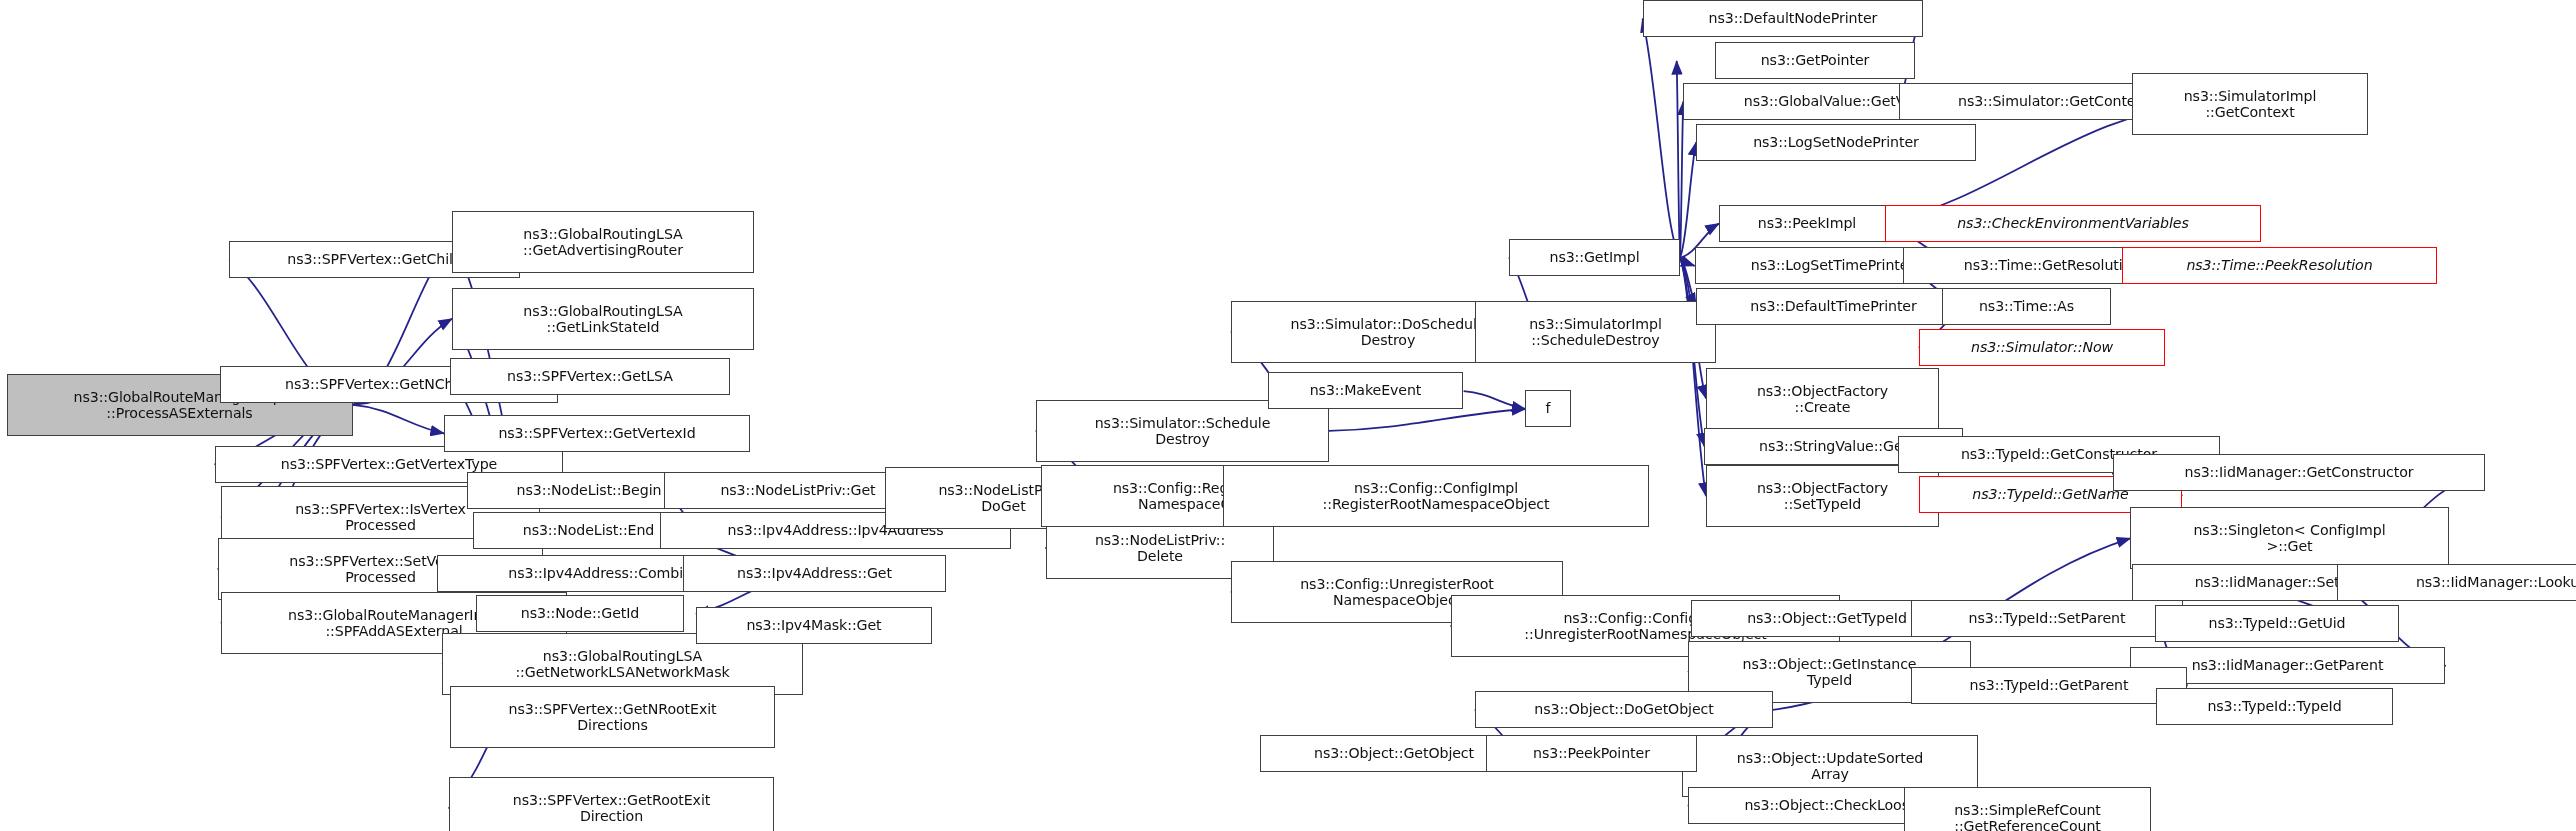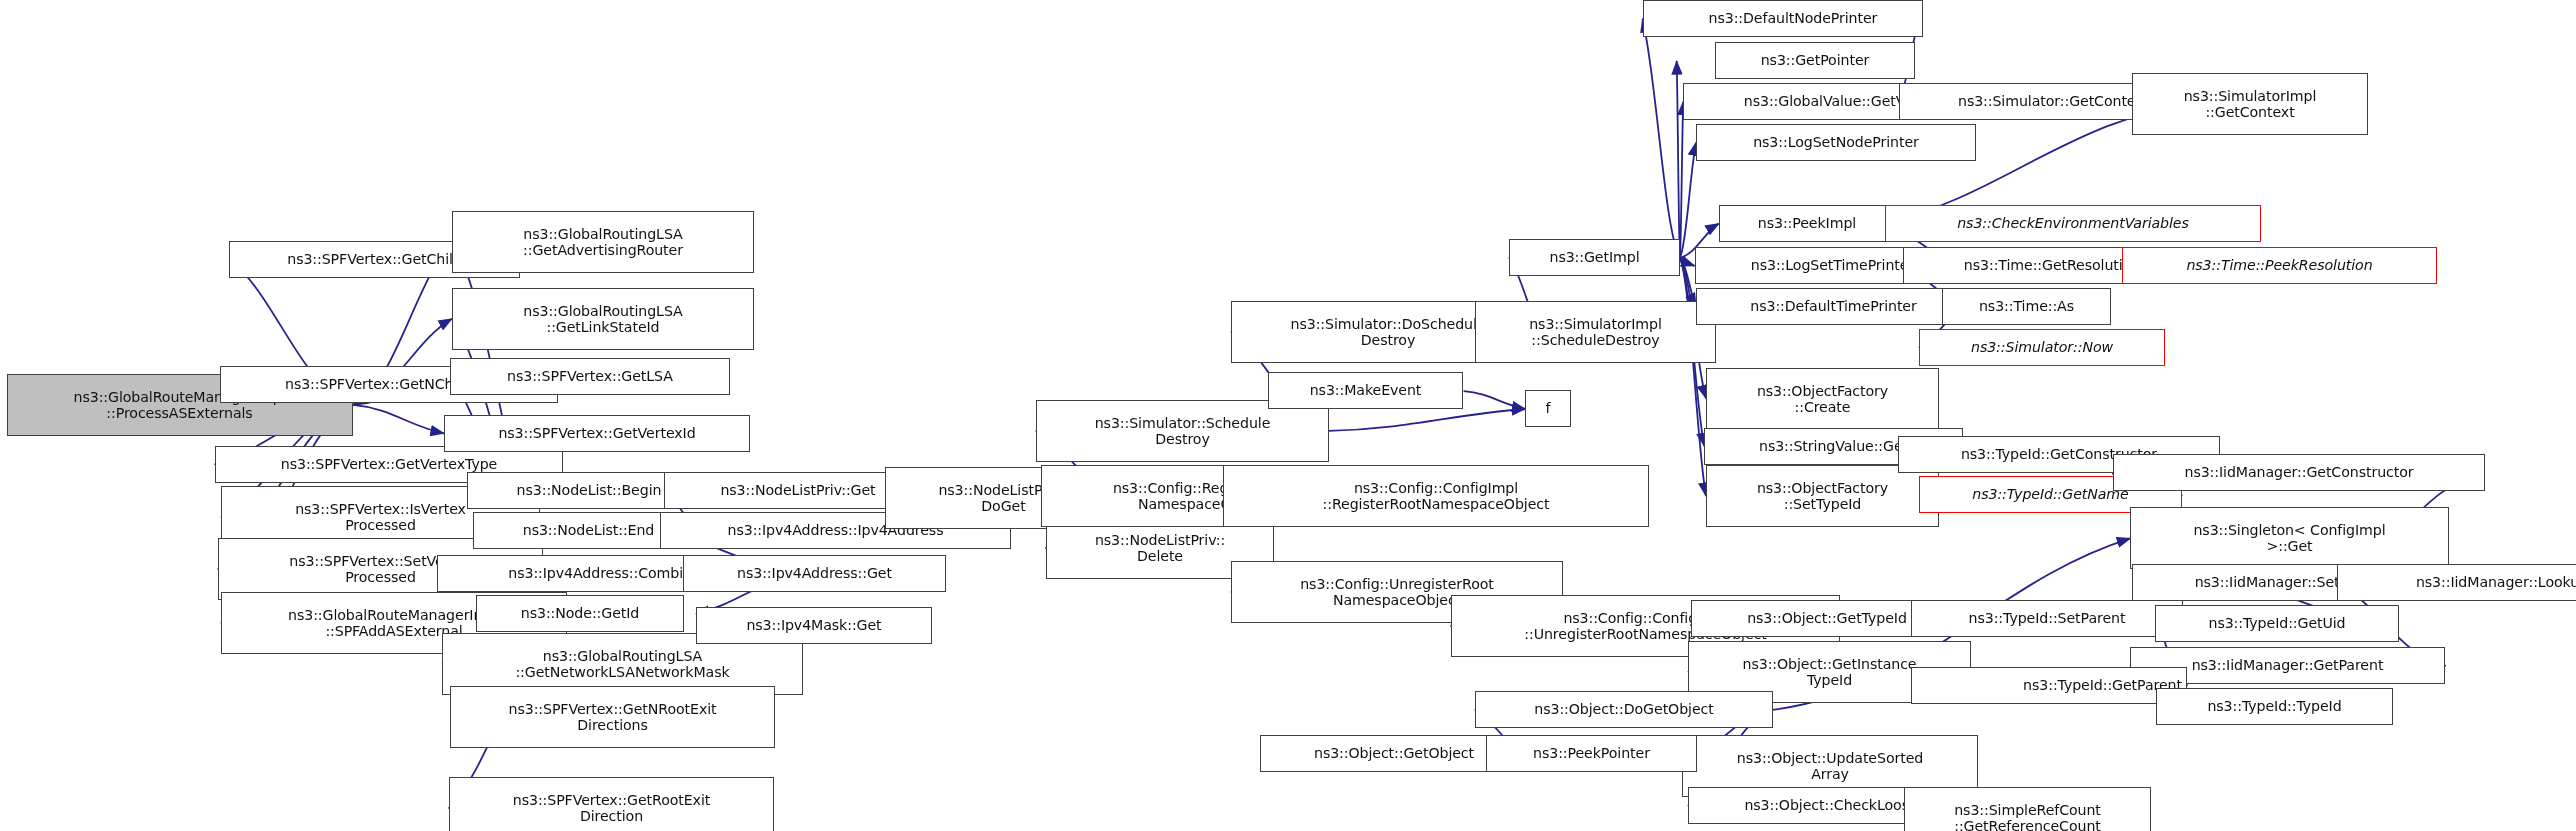--- a/index.html
+++ b/index.html
@@ -325,21 +325,21 @@
       </div>
       <div class="node" style="left: 2130px; top: 647px; width: 315px; height: 37px;">
         <span>ns3::IidManager::GetParent</span>
       </div>
       <div class="node" style="left: 1911px; top: 600px; width: 272px; height: 37px;">
         <span>ns3::TypeId::SetParent</span>
       </div>
       <div class="node" style="left: 2155px; top: 605px; width: 244px; height: 37px;">
         <span>ns3::TypeId::GetUid</span>
       </div>
-      <div class="node" style="left: 1911px; top: 667px; width: 276px; height: 37px; justify-content: flex-end;">
+      <div class="node" style="left: 1911px; top: 667px; width: 276px; height: 37px;">
         <span>ns3::TypeId::GetParent</span>
       </div>
       <div class="node" style="left: 2156px; top: 688px; width: 237px; height: 37px;">
         <span>ns3::TypeId::TypeId</span>
       </div>
       <div class="node" style="left: 2337px; top: 564px; width: 411px; height: 37px;">
         <span>ns3::IidManager::LookupInformation</span>
       </div>
       <div class="node" style="left: 1904px; top: 787px; width: 247px; height: 62px;">
         <span>ns3::SimpleRefCount

